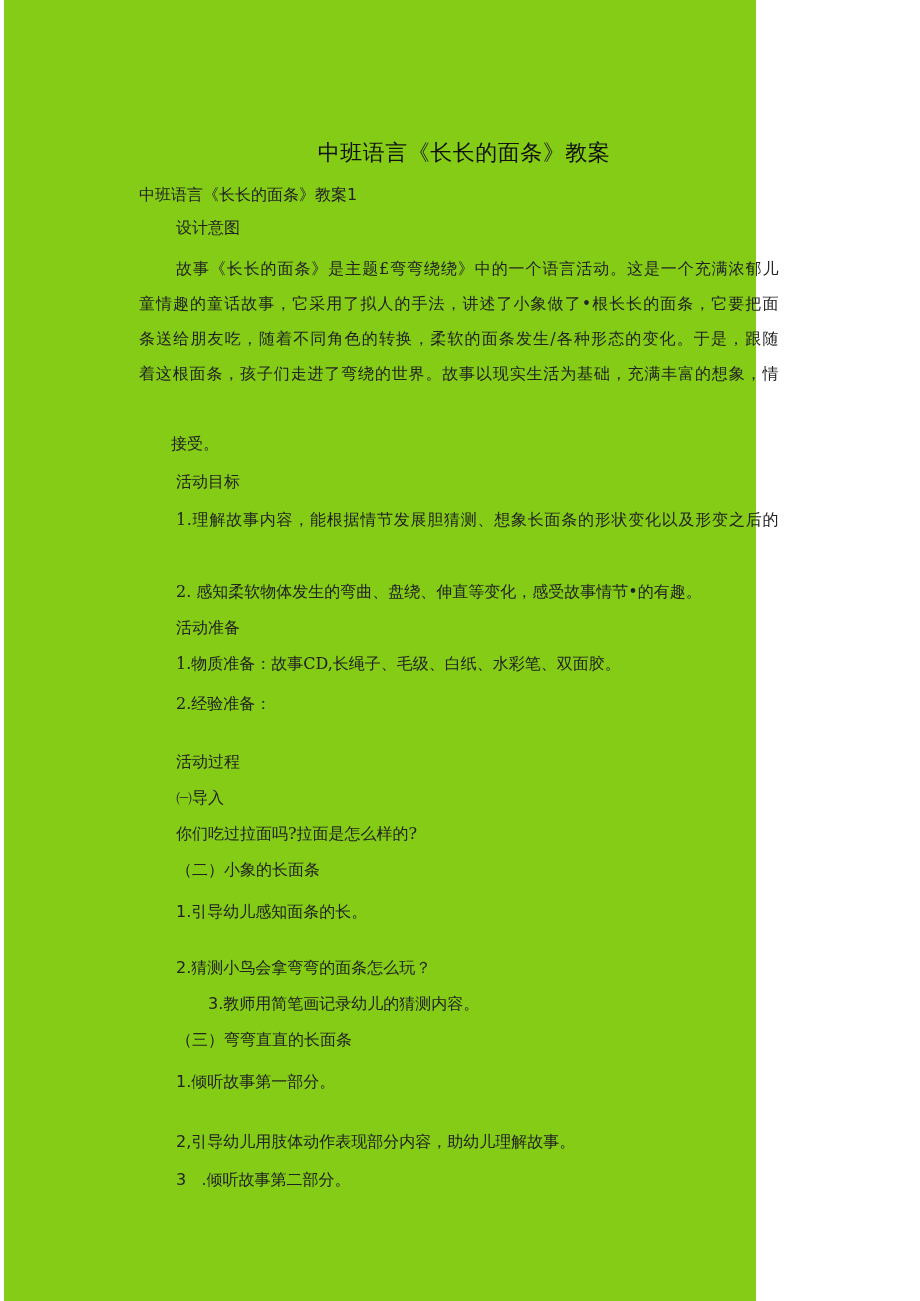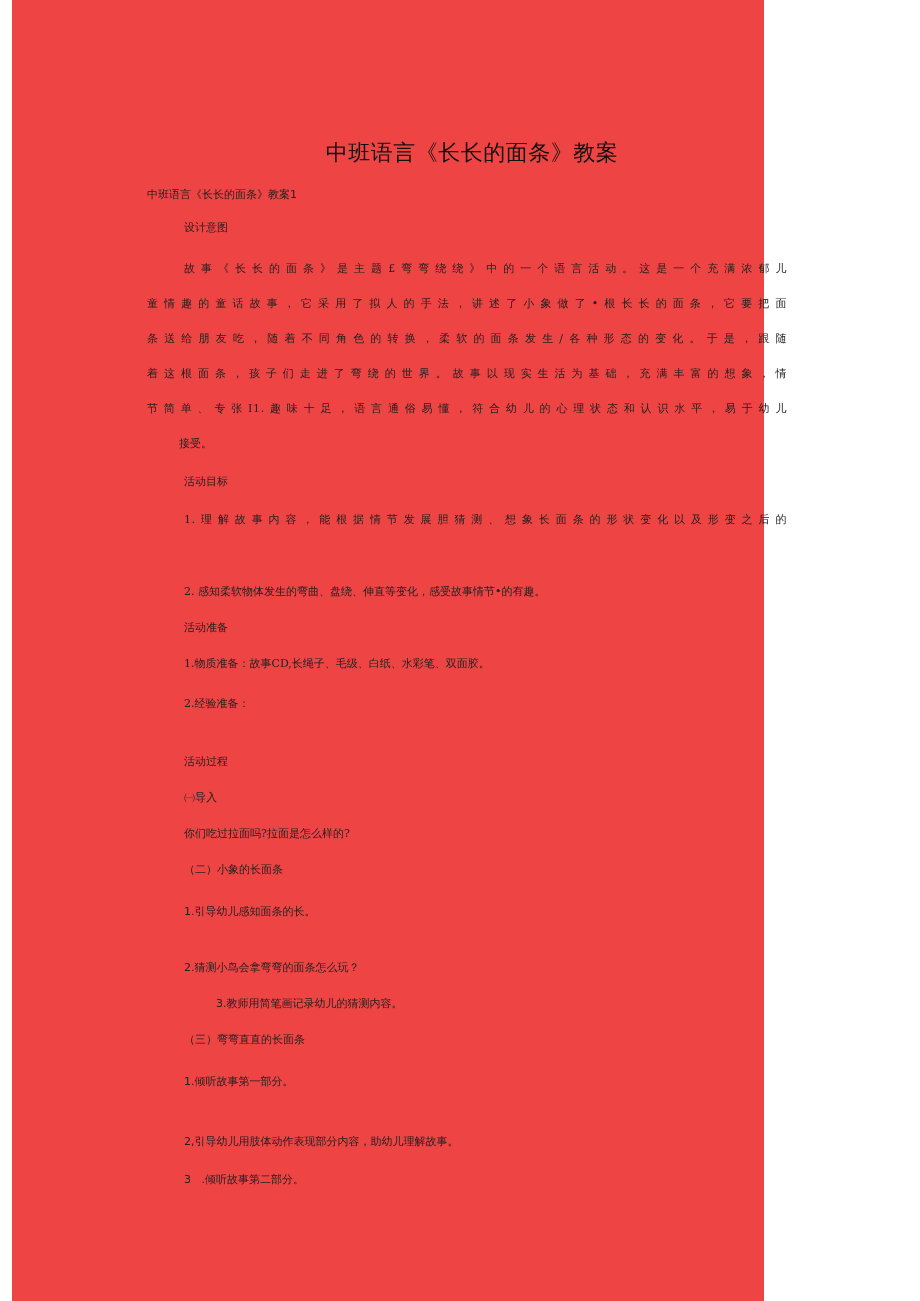--- a/index.html
+++ b/index.html
@@ -10,28 +10,28 @@
     body {
       width: 920px;
       height: 1301px;
       position: relative;
       overflow: hidden;
       font-family: "DejaVu Serif", "Liberation Serif", serif;
       color: #1a1a1a;
     }
     .page {
       position: absolute;
-      left: 12px; top: 0;
+      left: 4px; top: 0;
       width: 752px; height: 1301px;
-      background: #ef4444;
+      background: #84cc16;
     }
     .line {
       position: absolute;
       white-space: nowrap;
-      font-size: 11px;
+      font-size: 16px;
       line-height: 20px;
       color: #222;
     }
     .title {
       position: absolute;
       left: 0; width: 920px;
       top: 139px;
       text-align: center;
       font-family: "DejaVu Sans", "Liberation Sans", sans-serif;
       font-size: 22px;
@@ -57,21 +57,20 @@
   <div class="title">中班语言《长长的面条》教案</div>
 
   <div class="line sans" style="left:135px; top:185px;">中班语言《长长的面条》教案1</div>
 
   <div class="line" style="left:172px; top:218px;">设计意图</div>
 
   <div class="line justify" style="left:172px; top:259px; width:603px;">故事《长长的面条》是主题£弯弯绕绕》中的一个语言活动。这是一个充满浓郁儿</div>
   <div class="line justify" style="left:135px; top:294px;">童情趣的童话故事，它采用了拟人的手法，讲述了小象做了•根长长的面条，它要把面</div>
   <div class="line justify" style="left:135px; top:329px;">条送给朋友吃，随着不同角色的转换，柔软的面条发生/各种形态的变化。于是，跟随</div>
   <div class="line justify" style="left:135px; top:364px;">着这根面条，孩子们走进了弯绕的世界。故事以现实生活为基础，充满丰富的想象，情</div>
-  <div class="line justify" style="left:135px; top:399px;">节简单、专张I1.趣味十足，语言通俗易懂，符合幼儿的心理状态和认识水平，易于幼儿</div>
   <div class="line" style="left:135px; top:434px;margin-left:32px;">接受。</div>
 
   <div class="line" style="left:172px; top:472px;">活动目标</div>
 
   <div class="line justify" style="left:172px; top:510px; width:603px;">1.理解故事内容，能根据情节发展胆猜测、想象长面条的形状变化以及形变之后的</div>
   <div class="line" style="left:172px; top:582px;">2. 感知柔软物体发生的弯曲、盘绕、伸直等变化，感受故事情节•的有趣。</div>
 
   <div class="line" style="left:172px; top:618px;">活动准备</div>
   <div class="line" style="left:172px; top:654px;">1.物质准备：故事CD,长绳子、毛级、白纸、水彩笔、双面胶。</div>
   <div class="line" style="left:172px; top:694px;">2.经验准备：</div>

